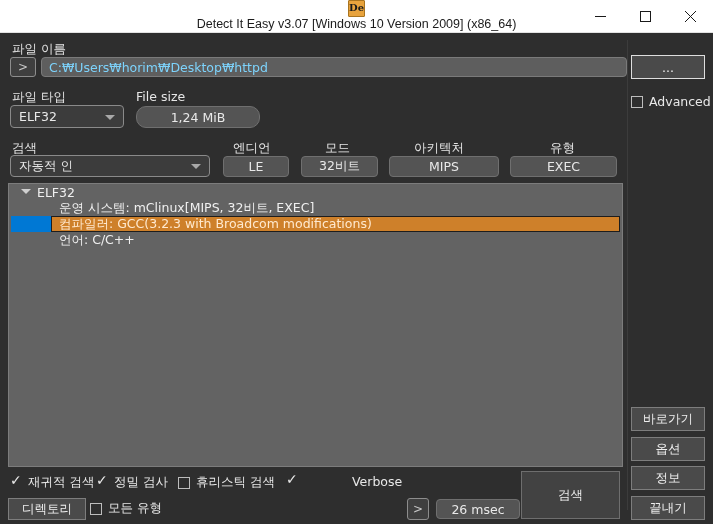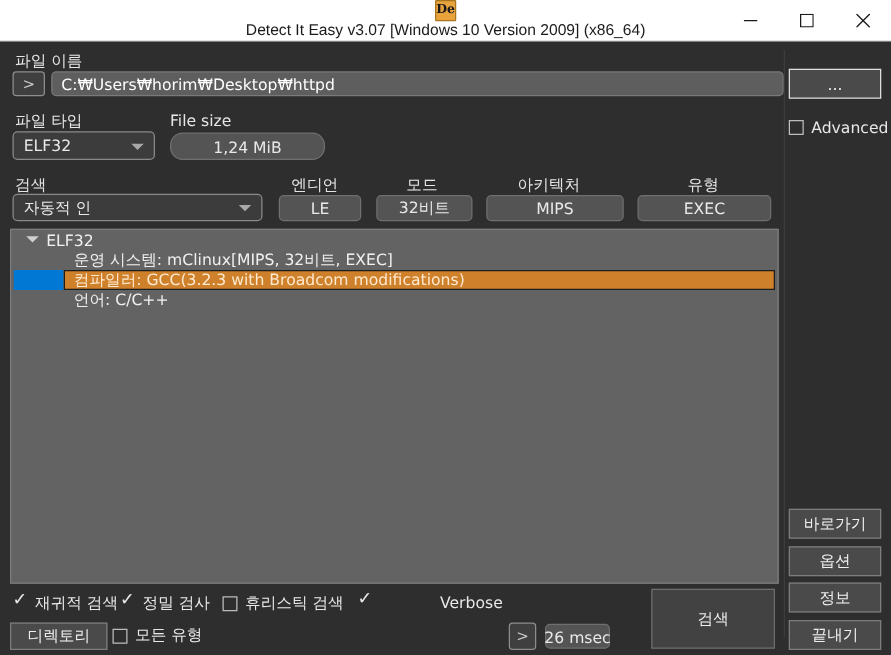--- a/index.html
+++ b/index.html
@@ -96,21 +96,21 @@
     display: flex; align-items: center; justify-content: center;
     white-space: nowrap;
   }
 
   .textfield {
     position: absolute;
     background: #5e5e5e;
     border: 1px solid #7a7a7a;
     border-radius: 4px;
     box-sizing: border-box;
-    color: #ffffff;
+    color: #7dd3fc;
     font-size: 12.5px;
     display: flex; align-items: center;
     padding-left: 7px;
     white-space: nowrap; overflow: hidden;
   }
 
   .combo {
     position: absolute;
     background: #3c3c3c;
     border: 1px solid #8a8a8a;
@@ -335,17 +335,17 @@
 
   <div class="btn" style="left:8px; top:498px; width:78px; height:22px;">디렉토리</div>
 
   <div class="cb" style="left:90px; top:500px;">
     <span class="box"></span>
     <span>모든 유형</span>
   </div>
 
   <div class="smallbtn" style="left:407px; top:498px; width:22px; height:22px;">&gt;</div>
 
-  <div class="pill" style="left:436px; top:499px; width:52px; height:20px;">26 msec</div>
+  <div class="pill" style="left:436px; top:499px; width:84px; height:20px;">26 msec</div>
 
   <div class="btn dark" style="left:521px; top:471px; width:99px; height:48px;">검색</div>
 
 </div>
 
 </body></html>

